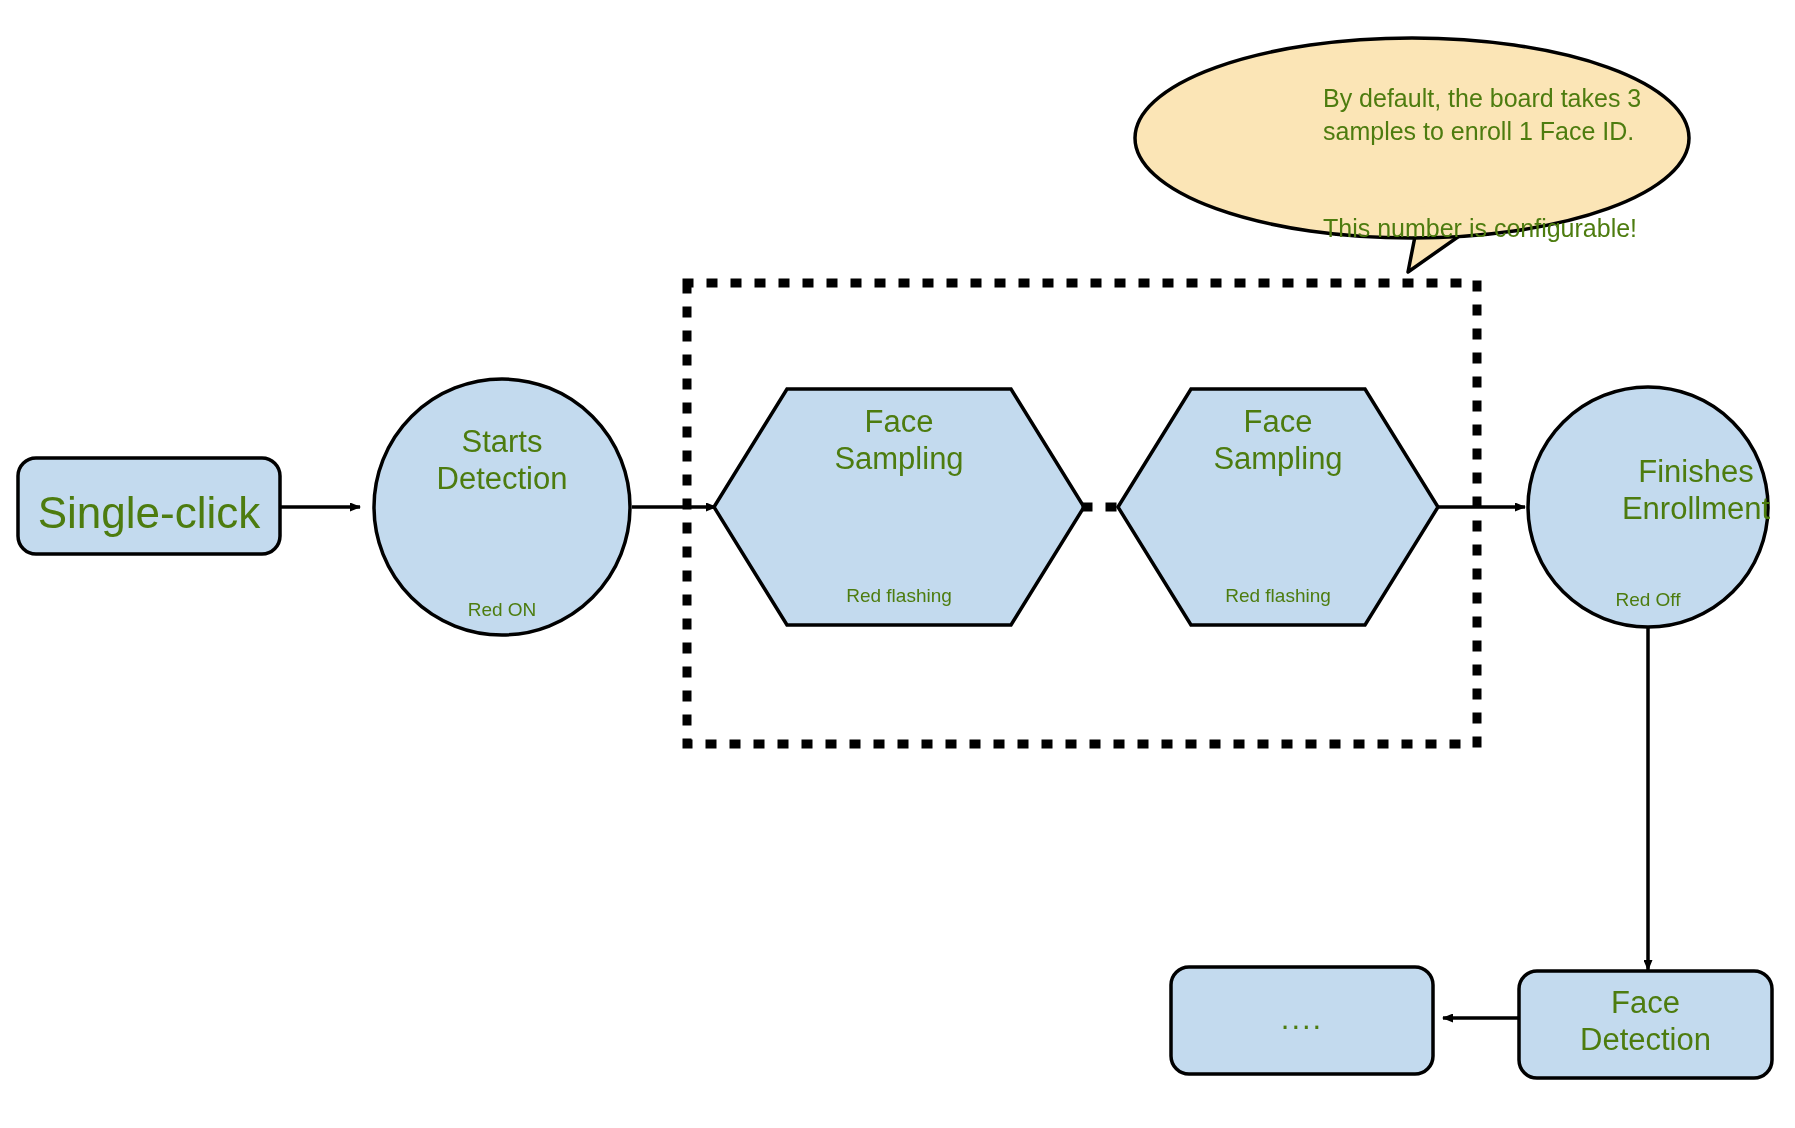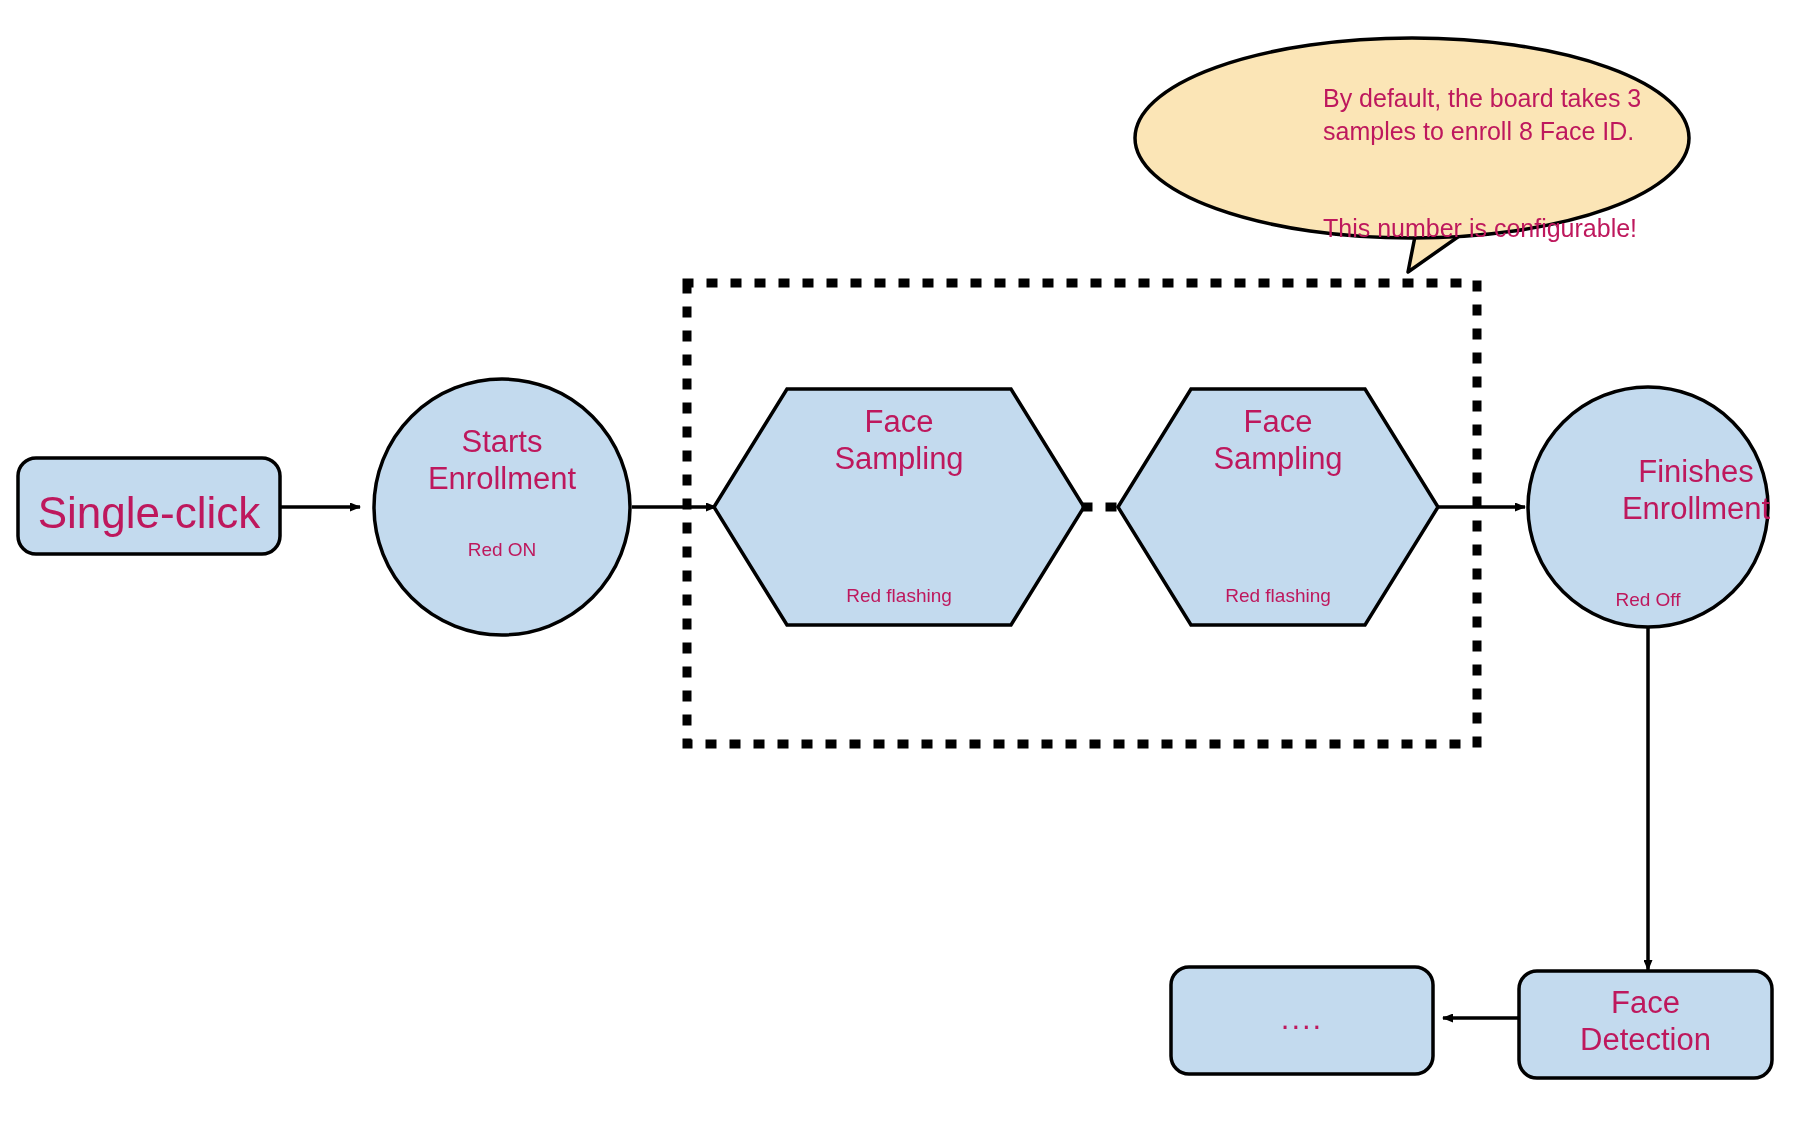--- a/index.html
+++ b/index.html
@@ -23,21 +23,21 @@
     position: absolute;
     left: 0;
     top: 0;
     width: 1795px;
     height: 1128px;
   }
   .node-label {
     position: absolute;
     text-align: center;
     line-height: 1.18;
-    color: #be185d;
+    color: #4d7c0f;
     white-space: pre-line;
     pointer-events: none;
   }
   .lbl-main {
     font-size: 31px;
   }
   .lbl-main-lg {
     font-size: 44px;
   }
   .lbl-small {
@@ -96,23 +96,23 @@
     <path d="M1358,195 L1492,213 L1408,272 L1419,216 Z" fill="#fbe5b6" stroke="#000000" stroke-width="3.5" stroke-linejoin="round"></path>
 
     <ellipse cx="1412" cy="138" rx="277" ry="100" fill="#fbe5b6" stroke="#000000" stroke-width="3.5"></ellipse>
 
     <path d="M1362,200 L1480,213 L1470,222 L1370,210 Z" fill="#fbe5b6" stroke="none"></path>
   </svg>
 
   <div class="node-label lbl-main-lg" style="left:18px; top:487px; width:262px;">Single-click</div>
 
   <div class="node-label lbl-main" style="left:374px; top:424px; width:256px;">Starts
-Enrollment</div>
+Detection</div>
 
-  <div class="node-label lbl-small" style="left:374px; top:539px; width:256px;">Red ON</div>
+  <div class="node-label lbl-small" style="left:374px; top:599px; width:256px;">Red ON</div>
 
   <div class="node-label lbl-main" style="left:769px; top:404px; width:260px;">Face
 Sampling</div>
 
 
   <div class="node-label lbl-small" style="left:769px; top:585px; width:260px;">Red flashing</div>
 
   <div class="node-label lbl-main" style="left:1148px; top:404px; width:260px;">Face
 Sampling</div>
 
@@ -124,17 +124,17 @@
 
   <div class="node-label lbl-small" style="left:1520px; top:589px; width:256px;">Red Off</div>
 
   <div class="node-label lbl-main" style="left:1519px; top:985px; width:253px;">Face
 Detection</div>
 
   <div class="node-label dots-label" style="left:1171px; top:1001px; width:262px;">....</div>
 
   <div class="node-label lbl-callout" style="left:1323px; top:82px; width:360px; text-align:left;">By default, the board takes 3</div>
 
-  <div class="node-label lbl-callout" style="left:1323px; top:115px; width:360px; text-align:left;">samples to enroll 8 Face ID.</div>
+  <div class="node-label lbl-callout" style="left:1323px; top:115px; width:360px; text-align:left;">samples to enroll 1 Face ID.</div>
 
   <div class="node-label lbl-callout" style="left:1323px; top:180px; width:360px; text-align:left;margin-top:32px;">This number is configurable!</div>
 
 </div>
 
 </body></html>

